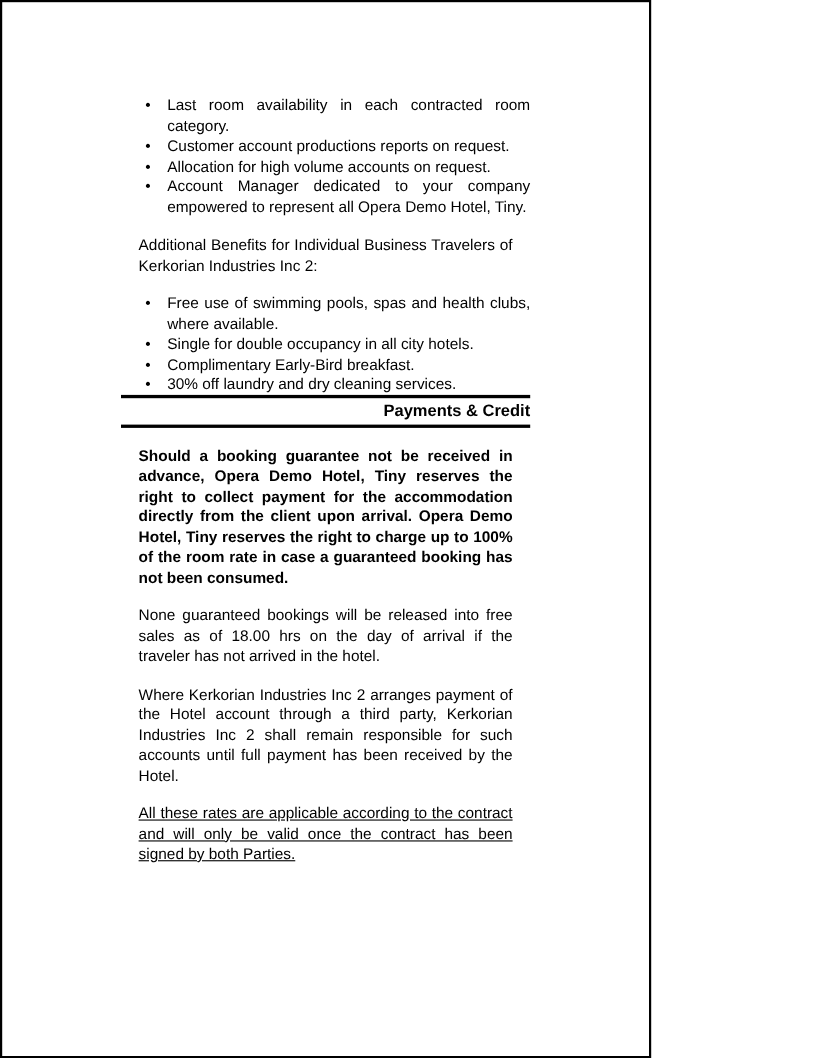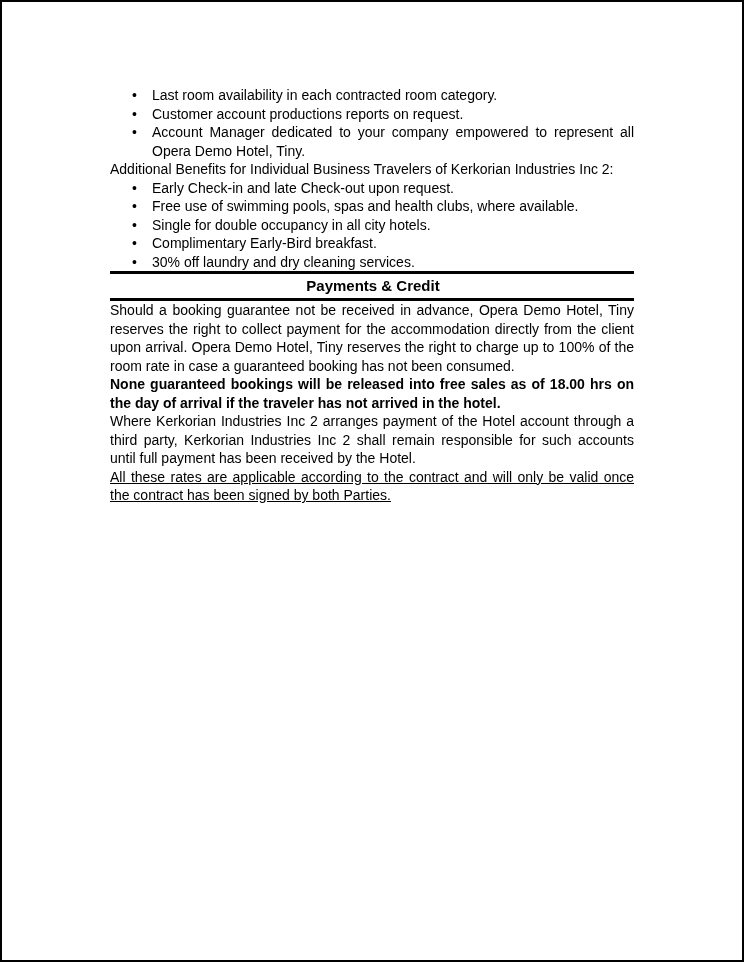--- a/index.html
+++ b/index.html
@@ -2,21 +2,21 @@
 <html><head>
 <meta charset="utf-8">
 <style>
   html, body {
     margin: 0;
     padding: 0;
     background: #ffffff;
   }
   .page {
     position: relative;
-    width: 744px;
+    width: 592px;
     height: 962px;
     box-sizing: border-box;
     border: 2px solid #000000;
     background: #ffffff;
     color: #000000;
     font-family: "Liberation Sans", sans-serif;
     font-size: 14px;
     line-height: 18.5px;
     overflow: hidden;
   }
@@ -32,59 +32,59 @@
     position: relative;
     text-align: justify;
   }
   ul.bullets li::before {
     content: "\2022";
     position: absolute;
     left: -20px;
     top: 0;
   }
   p.para {
-    margin: 0;
+    margin: 16px;
     text-align: justify;
   }
   .intro-para      { margin-top: 36px; }
   .list-after-intro{ margin-top: 0px;  }
   .reservations    { margin-top: 24px; }
-  .para-guarantee  { margin-top: 17px; }
-  .para-release    { margin-top: 11px; font-weight: bold; }
+  .para-guarantee  { margin-top: 17px; font-weight: bold; }
+  .para-release    { margin-top: 11px; }
   .para-thirdparty { margin-top: 14px; }
   .para-rates      { margin-top: 18px; text-decoration: underline; }
   h2.section-heading {
     font-size: 15px;
     line-height: 20px;
     font-weight: bold;
-    text-align: center;
+    text-align: right;
     border-top: 3px solid #000000;
     border-bottom: 3px solid #000000;
     padding: 2px 0 2px 2px;
     margin: 0;
   }
   .heading-payments { margin-top: 29px; }
   .heading-general  { margin-top: 10px; }
 </style>
 </head>
 <body>
 
 <div class="page">
   <div class="content">
 
     <ul class="bullets">
       <li>Last room availability in each contracted room category.</li>
       <li>Customer account productions reports on request.</li>
+      <li>Allocation for high volume accounts on request.</li>
       <li>Account Manager dedicated to your company empowered to represent all Opera Demo Hotel, Tiny.</li>
     </ul>
 
     <p class="para intro-para">Additional Benefits for Individual Business Travelers of  Kerkorian Industries Inc 2:</p>
 
     <ul class="bullets list-after-intro">
-      <li>Early Check-in and late Check-out upon request.</li>
       <li>Free use of swimming pools, spas and health clubs, where available.</li>
       <li>Single for double occupancy in all city hotels.</li>
       <li>Complimentary Early-Bird breakfast.</li>
       <li>30% off laundry and dry cleaning services.</li>
     </ul>
 
 
     <h2 class="section-heading heading-payments">Payments &amp; Credit</h2>
 
     <p class="para para-guarantee">Should a booking guarantee not be received in advance, Opera Demo Hotel, Tiny reserves the right to collect payment for the accommodation directly from the client upon arrival. Opera Demo Hotel, Tiny reserves the right to charge up to 100% of the room rate in case a guaranteed booking has not been consumed.</p>

